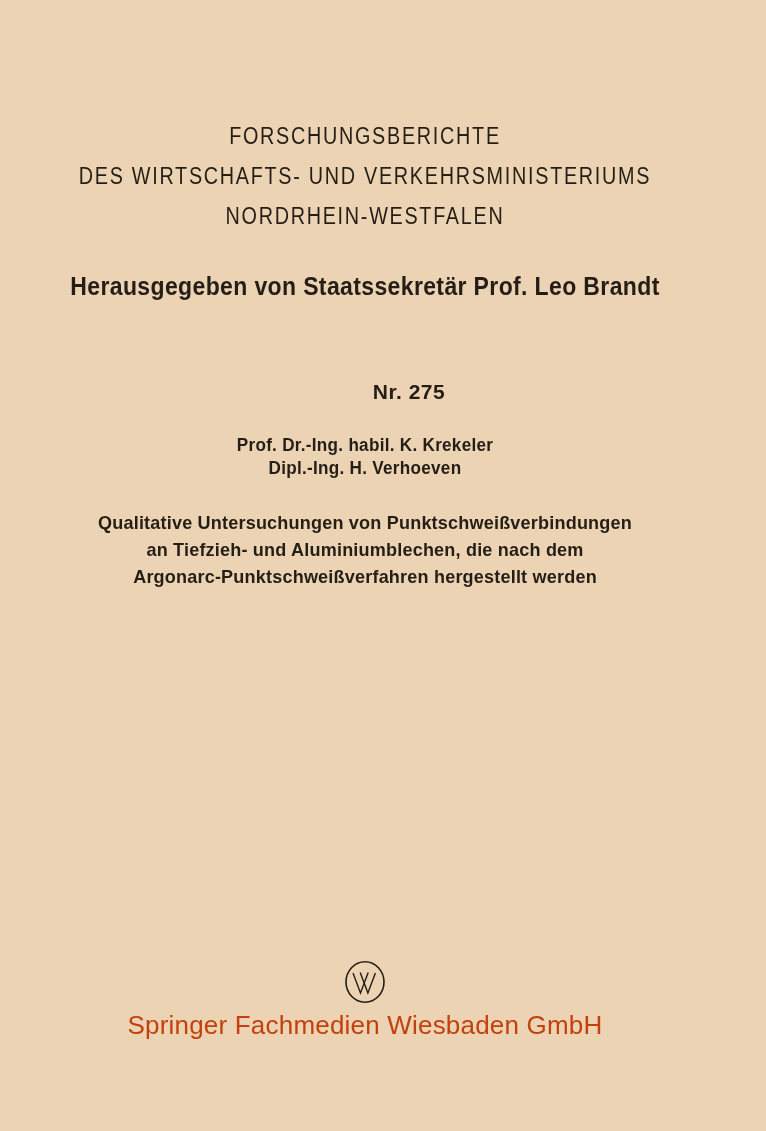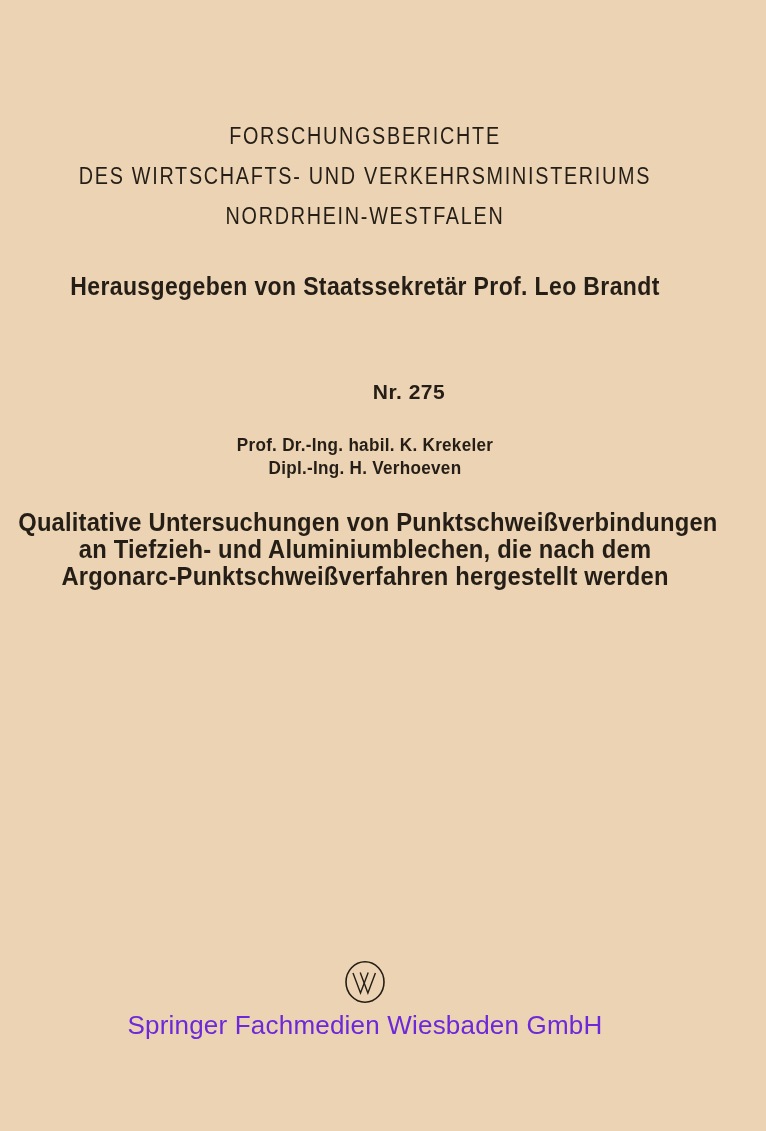--- a/index.html
+++ b/index.html
@@ -63,21 +63,21 @@
     letter-spacing: 0.3px;
   }
   .authors .line {
     display: block;
     transform: scaleX(0.95);
     transform-origin: 50% 50%;
     white-space: nowrap;
   }
   .title {
     top: 509px;
-    font-size: 25px;
+    font-size: 19px;
     font-weight: 700;
     line-height: 27px;
     letter-spacing: 0.2px;
   }
   .title .line {
     display: block;
     transform: scaleX(0.95);
     transform-origin: 50% 50%;
     white-space: nowrap;
   }
@@ -88,21 +88,21 @@
     width: 730px;
     text-align: center;
   }
   .logo-wrap svg {
     display: inline-block;
   }
   .publisher {
     top: 1010px;
     font-size: 26px;
     font-weight: 400;
-    color: #6d28d9;
+    color: #c2410c;
     letter-spacing: 0.2px;
   }
 </style>
 </head>
 <body>
 
 <div class="page">
 
   <div class="col series">
     <span class="line">FORSCHUNGSBERICHTE</span>

